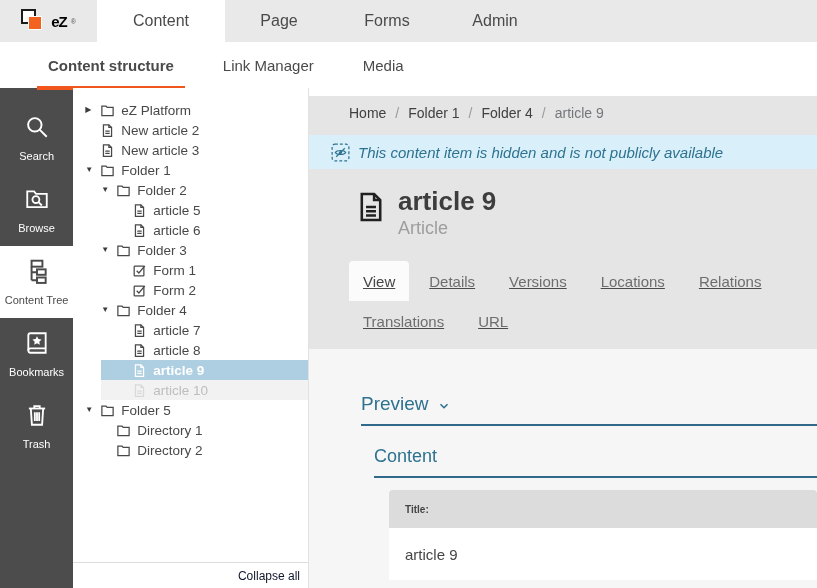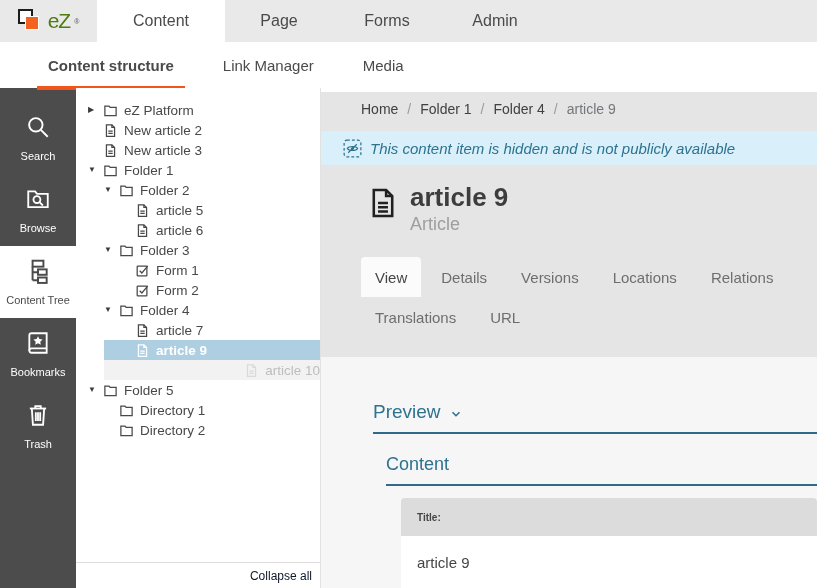--- a/index.html
+++ b/index.html
@@ -6,21 +6,21 @@
   html,body { width:817px; height:588px; overflow:hidden; }
   body { font-family:"Liberation Sans", sans-serif; background:#fff; color:#4a4a4a; }
   .app { position:relative; width:817px; height:588px; background:#fff; }
 
   
   .topbar { display:flex; height:42px; background:#e9e9e9; }
   .logo-block { width:97px; display:flex; align-items:center; justify-content:center; gap:4px; }
   .logo-mark { position:relative; width:26px; height:26px; }
   .logo-mark .sq-white { position:absolute; left:0; top:1px; width:15px; height:15px; background:#fff; border:2.5px solid #1c1c1c; }
   .logo-mark .sq-orange { position:absolute; left:7px; top:8px; width:14px; height:14px; background:#f26322; border:1.5px solid #fdfdfd; }
-  .logo-text { font-size:21px; font-weight:normal; color:#4d7c0f; letter-spacing:-1px; }
+  .logo-text { font-size:15px; font-weight:bold; color:#000000; letter-spacing:-1px; }
   .logo-reg { font-size:7px; color:#555; vertical-align:top; }
   .top-tab { width:108px; display:flex; align-items:center; justify-content:center; font-size:16px; color:#4a4a4a; cursor:pointer; }
   .top-tab.active { width:128px; background:#fff; }
 
   
   .subnav { display:flex; align-items:center; height:46px; background:#fff; padding-left:37px; }
   .sub-tab { position:relative; height:46px; display:flex; align-items:center; padding:0 11px; margin-right:27px; font-size:15px; color:#4a4a4a; cursor:pointer; }
   .sub-tab.active { font-weight:bold; }
   .sub-tab.active::after { content:""; position:absolute; left:0; right:0; bottom:-2px; height:4px; background:#f0551d; }
 
@@ -34,40 +34,40 @@
   .side-item .side-label { font-size:11px; }
   .side-item.active { background:#fff; color:#4a4a4a; }
 
   
   .treepanel { position:relative; width:248px; background:#fff; border-right:1px solid #e2e2e2; padding-top:12px; }
   .tree-row { display:flex; align-items:center; height:20px; font-size:13.5px; color:#484848; cursor:pointer; }
   .tree-arrow { width:15px; font-size:8px; color:#3c3c3c; flex:0 0 15px; line-height:20px; }
   .tree-ico { width:15px; height:15px; flex:0 0 15px; margin-right:6px; display:flex; align-items:center; }
   .tree-ico svg { width:15px; height:15px; }
   .tree-row.selected { background:#aecfe2; color:#fff; font-weight:bold; }
-  .tree-row.hidden-item { background:#f2f2f2; color:#bdbdbd;justify-content:flex-end; }
+  .tree-row.hidden-item { background:#f2f2f2; color:#bdbdbd; }
   .tree-row.hidden-item .tree-ico { opacity:.45; }
   .tree-footer { position:absolute; left:0; right:0; bottom:0; height:26px; border-top:1px solid #ddd; display:flex; align-items:center; justify-content:flex-end; padding-right:8px; font-size:12px; color:#0f172a; background:#fff; cursor:pointer; }
 
   
   .main { flex:1; background:#f6f6f6; display:flex; flex-direction:column; }
   .main-gap { height:8px; background:#fff; }
   .gray-block { background:#e5e5e5; }
   .breadcrumb { height:33px; display:flex; align-items:center; padding-left:40px; font-size:14px; }
   .crumb-link { color:#404040; cursor:pointer; }
   .crumb-sep { color:#9b9b9b; margin:0 9px; }
   .crumb-current { color:#73767b; }
   .notice { height:34px; margin-top:6px; background:#d9f0fa; display:flex; align-items:center; padding-left:22px; gap:8px; color:#2e7290; }
   .notice svg { width:19px; height:19px; flex:0 0 19px; }
   .notice-text { font-size:15px; font-style:italic; }
   .title-area { padding:18px 0 0 45px; display:flex; gap:10px; }
   .title-ico svg { width:34px; height:40px; color:#202020; }
   .title-main { font-size:26px; font-weight:bold; color:#3d3d3d; line-height:28px; }
   .title-sub { font-size:18px; color:#9e9e9e; margin-top:3px; }
-  .tabs { display:flex; flex-wrap:wrap; width:452px; margin:22px 4px 0 40px; padding-bottom:20px; }
+  .tabs { display:flex; flex-wrap:wrap; width:452px; margin:22px 16px 0 40px; padding-bottom:8px;text-decoration:underline; }
   .tab { height:40px; display:flex; align-items:center; padding:0 14px; margin-right:6px; font-size:15px; color:#6e6e6e; cursor:pointer; border-radius:4px 4px 0 0; }
   .tab.active { background:#fbfbfb; color:#454545; }
 
   
   .content { flex:1; padding-top:44px; }
   .section-head { display:flex; align-items:center; gap:8px; margin-left:52px; font-size:19px; color:#2e7290; cursor:pointer; }
   .section-head svg { width:14px; height:14px; margin-top:3px; }
   .rule { height:2px; background:#31698a; margin-top:9px; }
   .rule.preview-rule { margin-left:52px; }
   .sub-section-head { margin:20px 0 0 65px; font-size:18px; color:#2e7290; }
@@ -265,20 +265,31 @@
             <span class="tree-arrow"></span>
             <span class="tree-ico">
               <svg viewBox="0 0 24 24" fill="none" stroke="currentColor" stroke-width="2">
                 <path d="M5.5 2.8 H14.2 L18.5 7.1 V21.2 H5.5 Z"></path>
                 <path d="M14.2 2.8 V7.1 H18.5"></path>
                 <path d="M8.5 13 h7 M8.5 16.5 h7"></path>
               </svg>
             </span>
             <span>article 7</span>
           </div>
+          <div class="tree-row" style="margin-left: 28px; padding-left: 16px;">
+            <span class="tree-arrow"></span>
+            <span class="tree-ico">
+              <svg viewBox="0 0 24 24" fill="none" stroke="currentColor" stroke-width="2">
+                <path d="M5.5 2.8 H14.2 L18.5 7.1 V21.2 H5.5 Z"></path>
+                <path d="M14.2 2.8 V7.1 H18.5"></path>
+                <path d="M8.5 13 h7 M8.5 16.5 h7"></path>
+              </svg>
+            </span>
+            <span>article 8</span>
+          </div>
           <div class="tree-row selected" style="margin-left: 28px; padding-left: 16px;">
             <span class="tree-arrow"></span>
             <span class="tree-ico">
               <svg viewBox="0 0 24 24" fill="none" stroke="currentColor" stroke-width="2">
                 <path d="M5.5 2.8 H14.2 L18.5 7.1 V21.2 H5.5 Z"></path>
                 <path d="M14.2 2.8 V7.1 H18.5"></path>
                 <path d="M8.5 13 h7 M8.5 16.5 h7"></path>
               </svg>
             </span>
             <span>article 9</span>

